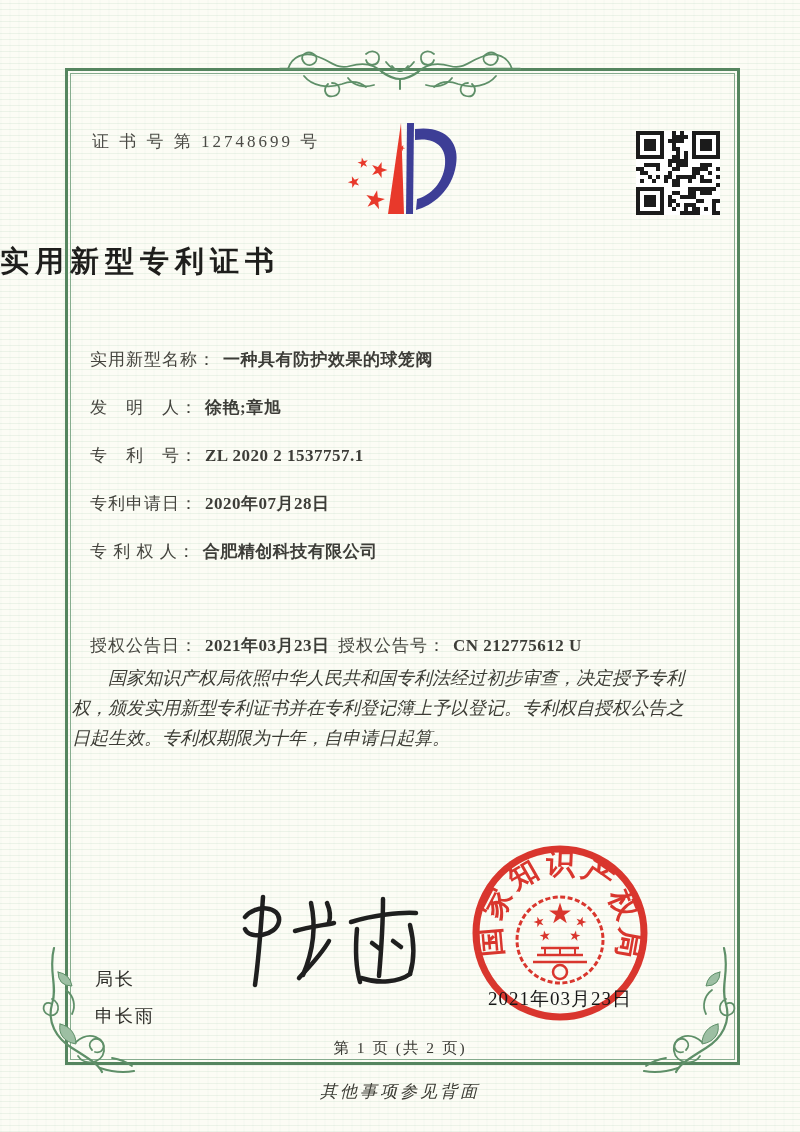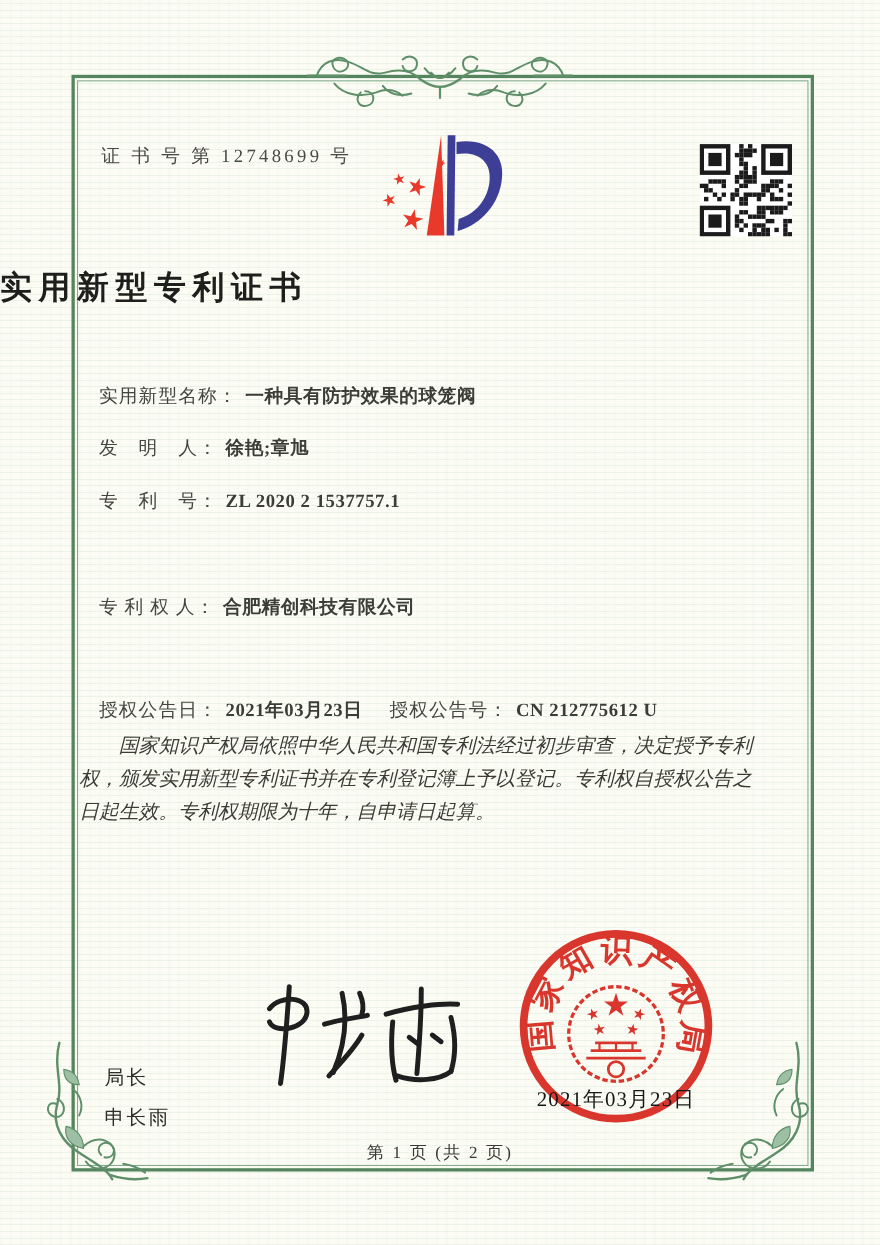--- a/index.html
+++ b/index.html
@@ -17,21 +17,21 @@
   .frame-inner{position:absolute;inset:2px;border:1px solid #86ac8e;}
   .cert-no{position:absolute;left:92px;top:130px;font-size:17px;letter-spacing:3px;color:#4a4a45;}
   .title{position:absolute;left:0;top:242px;width:100%;font-size:29px;
     font-weight:600;letter-spacing:6px;color:#1e1e1c;}
   .logo{position:absolute;left:330px;top:111px;}
   .qr{position:absolute;left:636px;top:131px;}
   .field-row{position:absolute;left:90px;width:625px;font-size:17px;line-height:1.5;color:#3d3d38;}
   .flabel{letter-spacing:1px;color:#45453f;}
   .fvalue{margin-left:7px;letter-spacing:0.5px;font-weight:bold;}
   .fvalue.wrap{display:inline-block;vertical-align:top;width:452px;line-height:1.55;}
-  .pair2{position:absolute;left:264px;top:0;}
+  .pair2{position:absolute;left:248px;top:0;}
   .paragraphs{position:absolute;left:72px;top:664px;width:628px;font-size:18px;
     font-style:italic;line-height:1.66;color:#3c3c35;}
   .paragraphs p{margin:0;text-indent:2em;}
   .signatory{position:absolute;left:95px;top:919px;font-size:18px;color:#2f2f2a;letter-spacing:2px;margin-top:48px;}
   .signatory .name{margin-top:13px;}
   .signature{position:absolute;left:233px;top:891px;}
   .seal{position:absolute;left:471px;top:844px;}
   .seal-date{position:absolute;left:471px;top:986px;width:178px;text-align:center;
     font-size:19px;color:#171717;letter-spacing:1px;font-weight:500;}
   .page-indicator{position:absolute;left:0;top:1038px;width:100%;text-align:center;
@@ -259,20 +259,23 @@
 
   <div class="field-row" style="top:347px">
     <span class="flabel">实用新型名称：</span><span class="fvalue">一种具有防护效果的球笼阀</span>
   </div>
   <div class="field-row" style="top:395px">
     <span class="flabel">发　明　人：</span><span class="fvalue">徐艳;章旭</span>
   </div>
   <div class="field-row" style="top:443px">
     <span class="flabel">专　利　号：</span><span class="fvalue">ZL 2020 2 1537757.1</span>
   </div>
+  <div class="field-row" style="top:491px">
+    <span class="flabel">专利申请日：</span><span class="fvalue">2020年07月28日</span>
+  </div>
   <div class="field-row" style="top:539px">
     <span class="flabel">专 利 权 人：</span><span class="fvalue">合肥精创科技有限公司</span>
   </div>
   <div class="field-row" style="top:633px">
     <span class="flabel">授权公告日：</span><span class="fvalue">2021年03月23日</span>
     <span class="pair2">
       <span class="flabel">授权公告号：</span><span class="fvalue">CN 212775612 U</span>
     </span>
   </div>
 
@@ -324,14 +327,15 @@
       <path d="M70,104 L108,104" stroke-width="2.5"></path>
       <path d="M66,111 L112,111" stroke-width="2.5"></path>
       <path d="M74,104 L74,111 M89,104 L89,111 M104,104 L104,111" stroke-width="2"></path>
       <path d="M62,118 L116,118" stroke-width="2.5"></path>
       <circle cx="89" cy="128" r="7" stroke-width="2.5"></circle>
     </g>
   </svg>
   <div class="seal-date">2021年03月23日</div>
 
   <div class="page-indicator">第 1 页 (共 2 页)</div>
+  <div class="back-note">其他事项参见背面</div>
 
 </div>
 
 </body></html>

